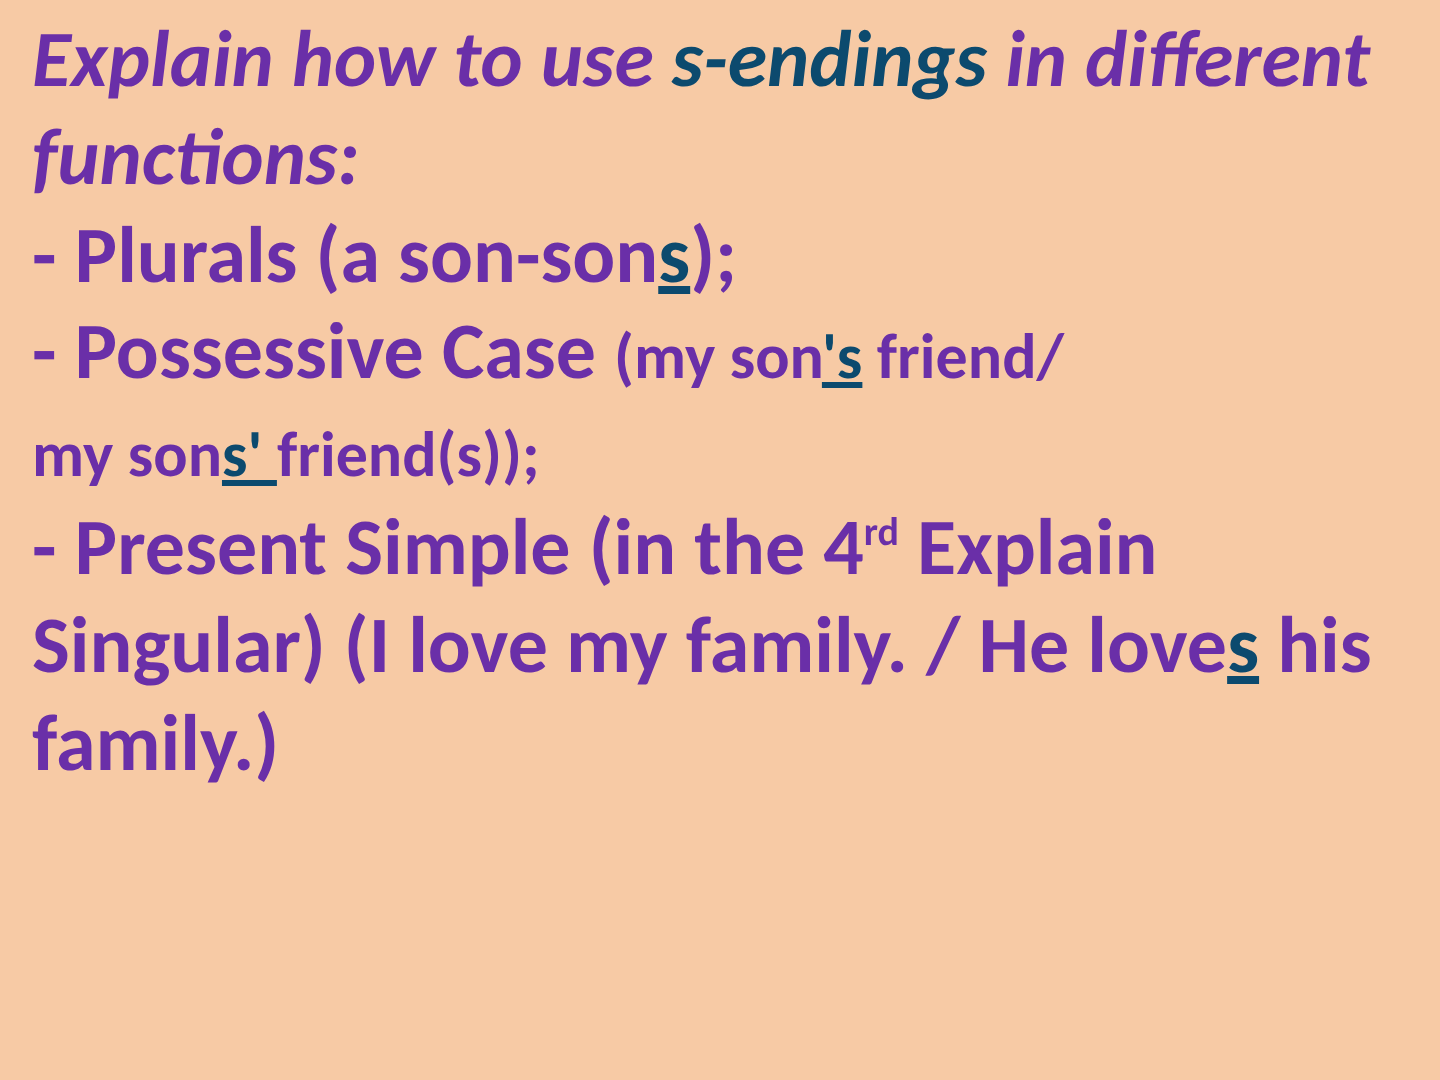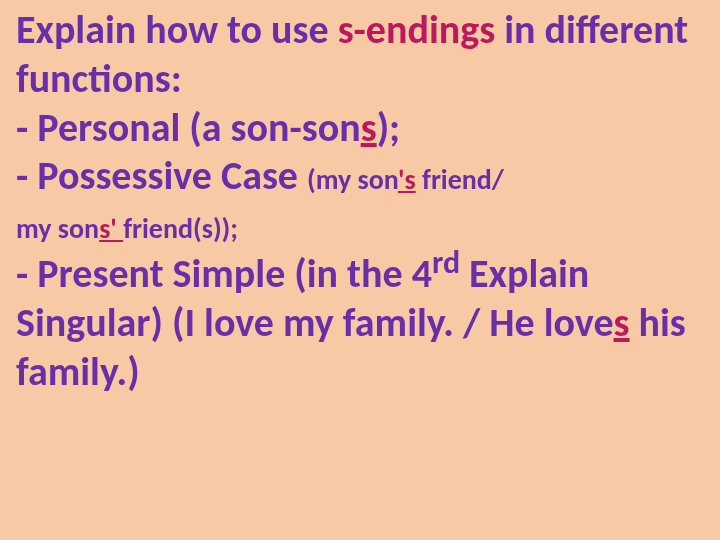--- a/index.html
+++ b/index.html
@@ -12,32 +12,32 @@
   body {
     background: #f7caa5;
     font-family: Calibri, "Segoe UI", Arial, sans-serif;
     font-size: 40px;
     line-height: 1.22;
     color: #6a2fa8;
     font-weight: bold;
     padding: 6px 14px 0 16px;
     box-sizing: border-box;
   }
-  .italic { }
-  .red { color: #be185d; }
+  .italic { font-style: italic; }
+  .red { color: #0c4a6e; }
   .ul { text-decoration: underline; }
-  .sm { font-size: 28px; }
-  sup { font-size: 32px; vertical-align: super; line-height: 0; }
+  .sm { font-size: 32px; }
+  sup { font-size: 20px; vertical-align: super; line-height: 0; }
 </style>
 </head>
 <body>
 
 <div>
 
   <span class="italic">Explain how to use </span><span class="italic red">s-endings</span><span class="italic"> in different functions:</span><br>
 
-  <span>- Personal (a son-son</span><span class="red ul">s</span><span>);</span><br>
+  <span>- Plurals (a son-son</span><span class="red ul">s</span><span>);</span><br>
 
   <span>- Possessive Case </span><span class="sm">(my son</span><span class="sm red ul">'s</span><span class="sm"> friend/ </span><br><span class="sm">my son</span><span class="sm red ul">s' </span><span class="sm">friend(s));</span><br>
 
   <span>- Present Simple (in the 4</span><sup>rd</sup><span> Explain Singular) (I love my family. / He love</span><span class="red ul">s</span><span> his family.)</span>
 
 </div>
 
 </body></html>

